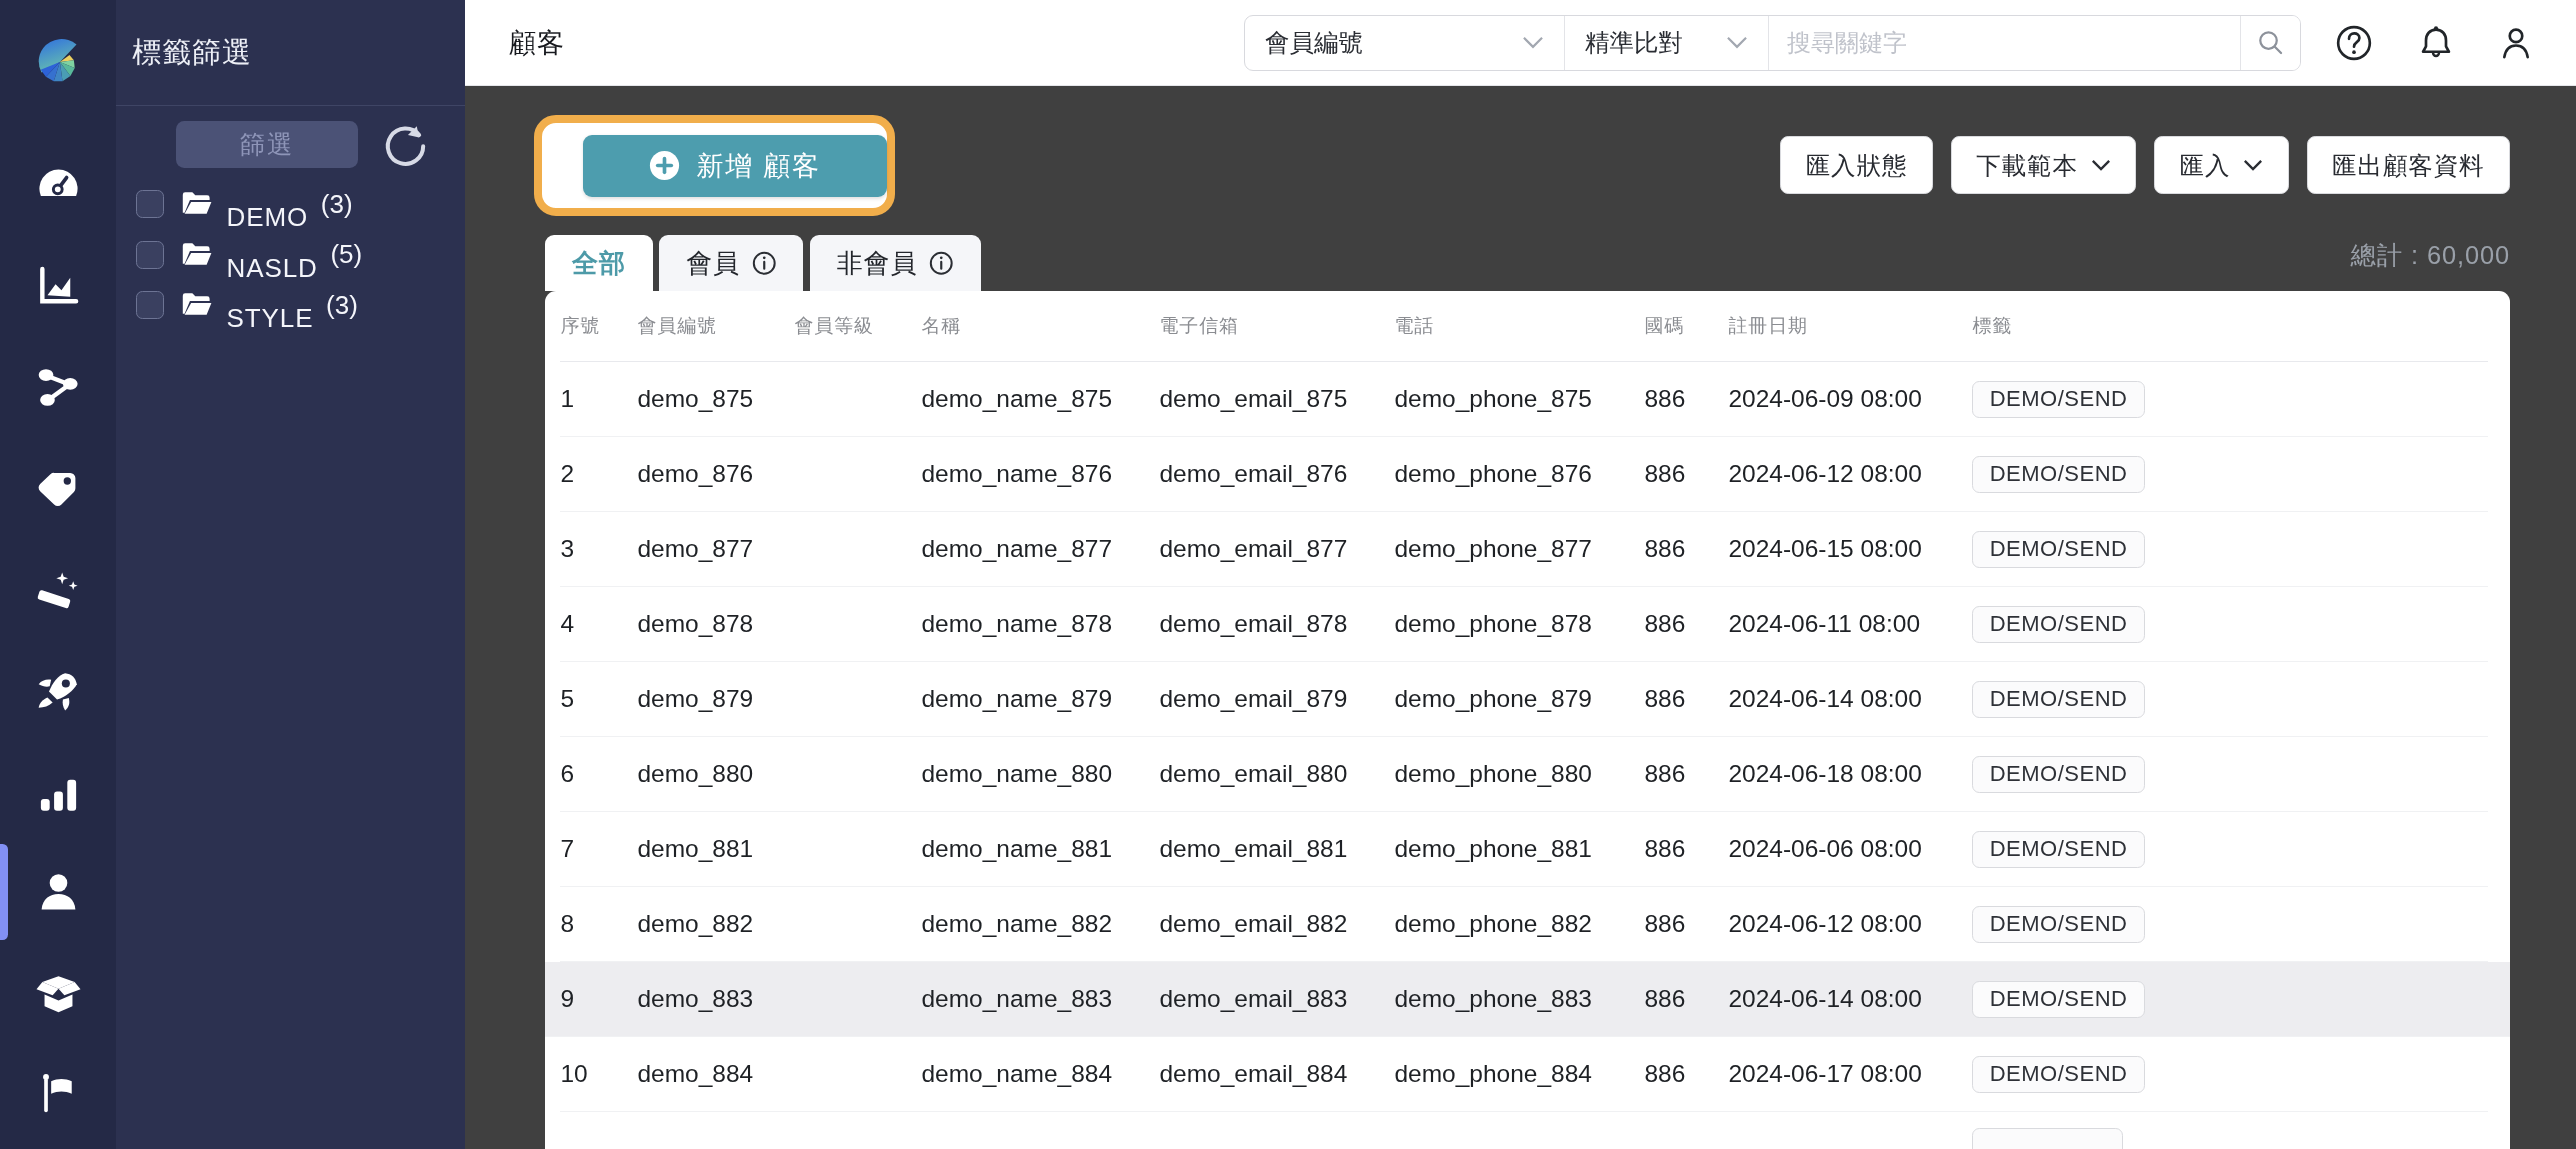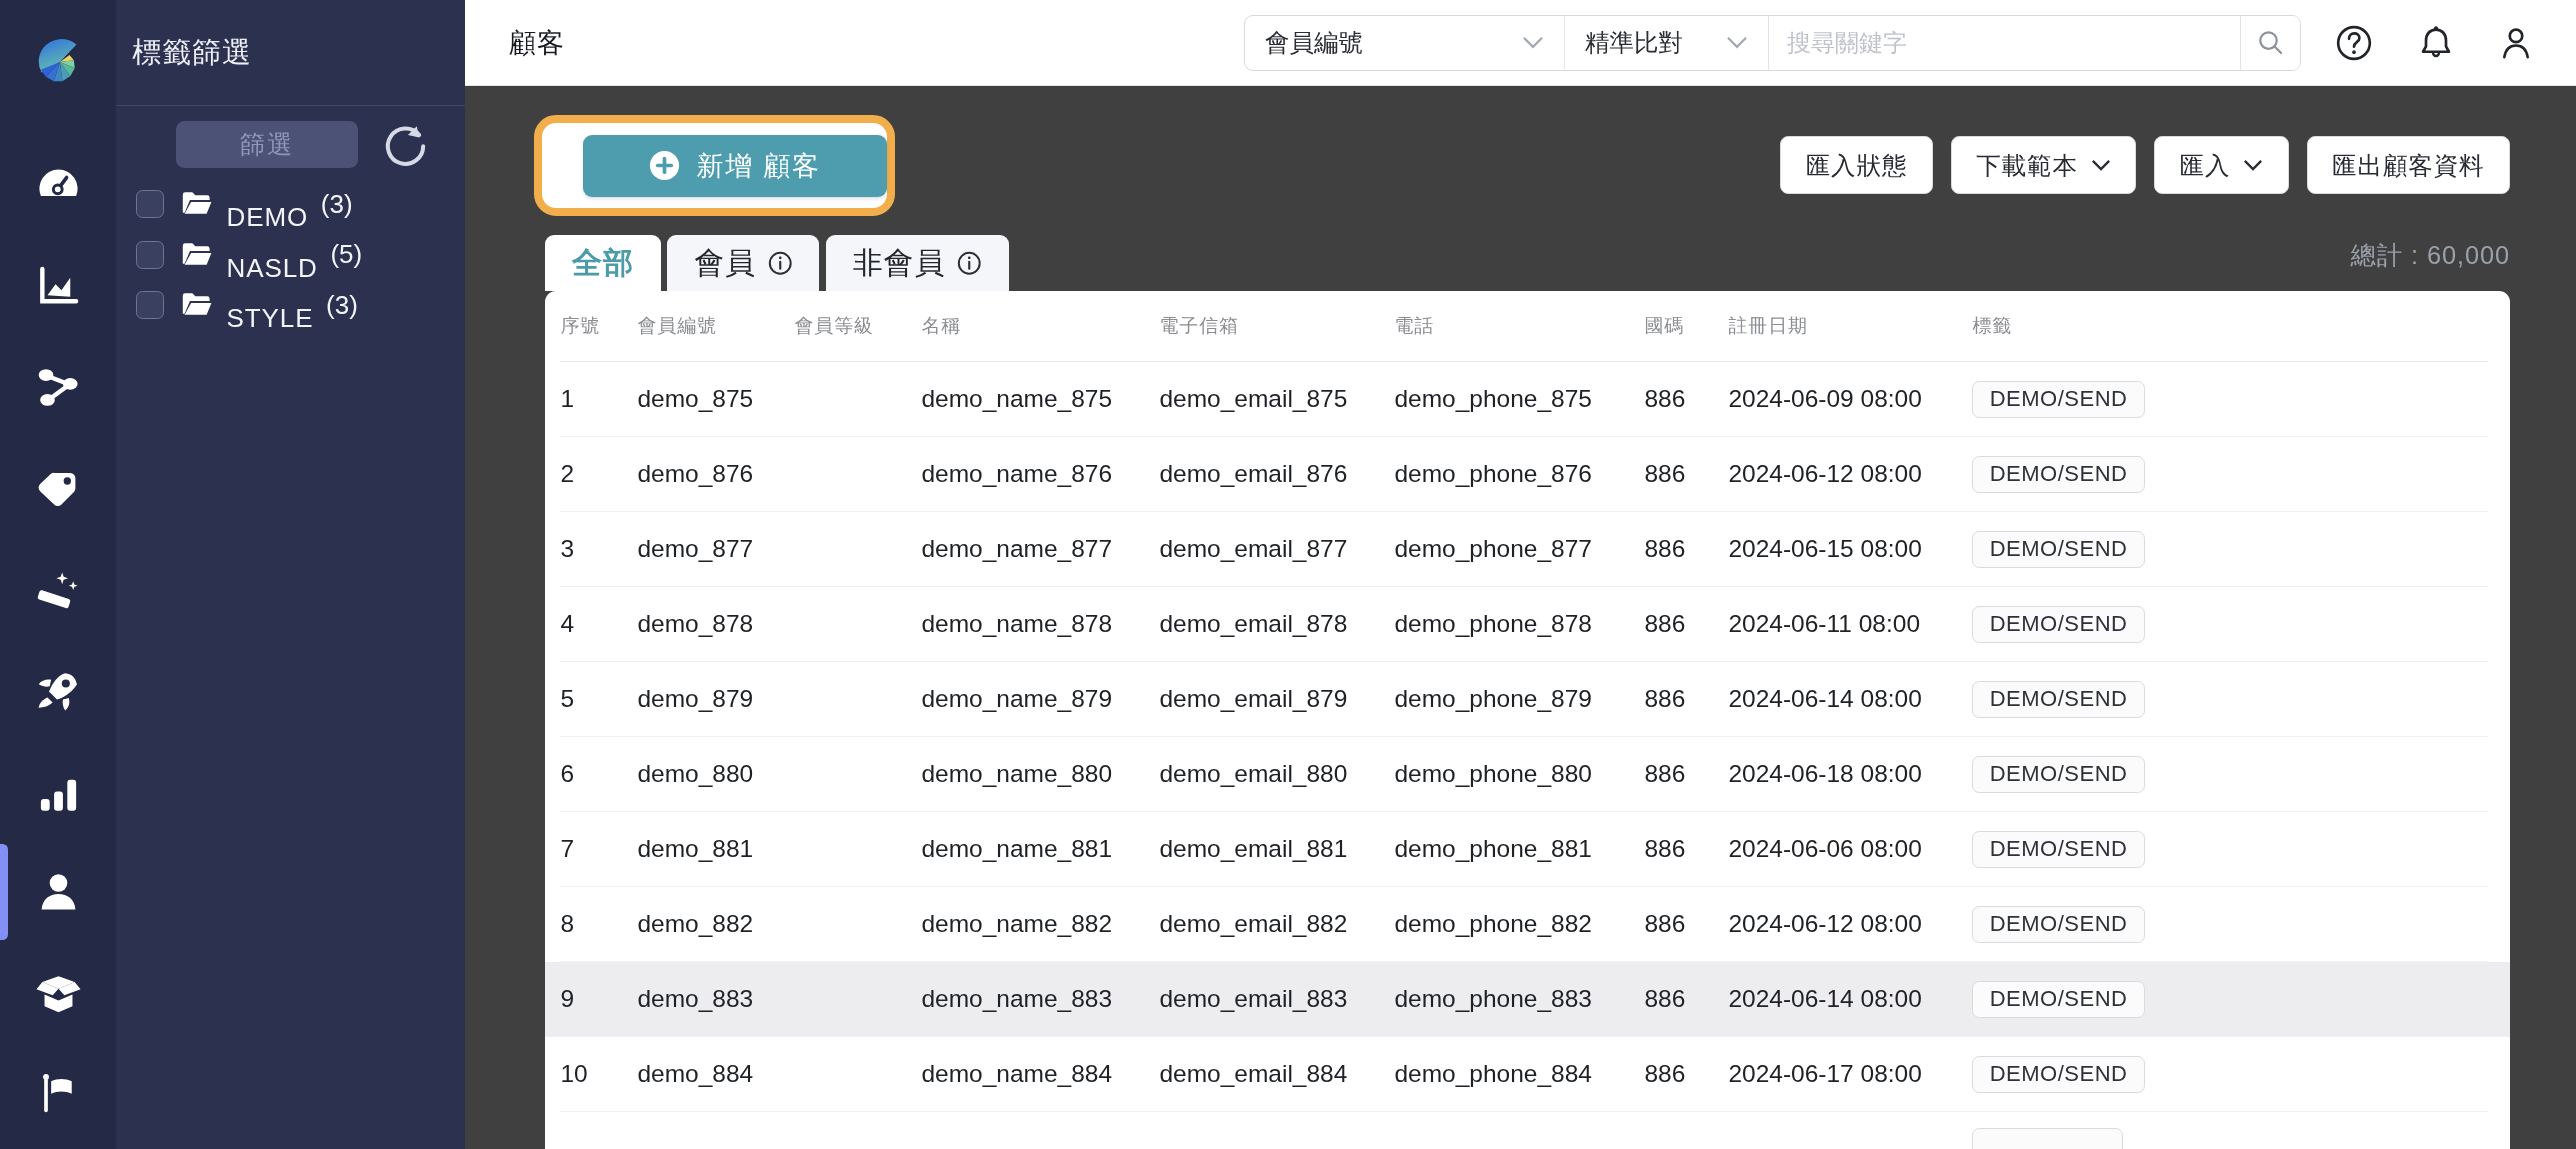--- a/index.html
+++ b/index.html
@@ -49,21 +49,21 @@
   .add-btn { width:321px; height:62px; background:#4d9dae; border:none; border-radius:9px; color:#fff; font-size:27px; letter-spacing:1.8px; display:flex; align-items:center; justify-content:center; gap:16.3px; cursor:pointer; box-shadow:0 1.8px 3.6px rgba(0,0,0,.12); font-family:inherit; }
   .add-btn svg { width:31px; height:31px; flex:none; }
 
   .actions { position:absolute; top:136px; right:66px; display:flex; gap:18px; }
   .act-btn { height:58px; background:#fff; border:0.9px solid #d9dade; border-radius:8.2px; font-size:24.5px; color:#282b31; padding:0 24.5px; display:flex; align-items:center; gap:12.7px; cursor:pointer; letter-spacing:0.9px; font-family:inherit; }
   .act-btn .chev-d { width:20px; height:11.8px; stroke:#2a2d33; stroke-width:2.6; fill:none; }
 
   .total { position:absolute; top:239px; right:66px; font-size:25.4px; color:#9aa0a9; letter-spacing:0.9px; }
 
   .tabs { position:absolute; left:545px; top:235px; display:flex; gap:6.4px; }
-  .tab { height:56px; border-radius:9px 9px 0 0; display:flex; align-items:center; justify-content:center; gap:11.8px; font-size:30px; padding:12px 27px; cursor:pointer; background:#f5f6f9; color:#23262c; letter-spacing:0.9px; }
+  .tab { height:56px; border-radius:9px 9px 0 0; display:flex; align-items:center; justify-content:center; gap:11.8px; font-size:26px; padding:12px 27px; cursor:pointer; background:#f5f6f9; color:#23262c; letter-spacing:0.9px; }
   .tab.active { background:#ffffff; color:#4d9aa8; font-weight:bold; }
   .info-ic { width:24.5px; height:24.5px; }
 
   .table-card { position:absolute; left:545px; top:291px; width:1965px; bottom:0; background:#fff; border-radius:11px 11px 0 0; overflow:hidden; padding:0 22px 0 15.4px; }
   .thead, .trow { display:grid; grid-template-columns:77px 157px 127px 238px 235px 250px 84px 244px 1fr; align-items:center; }
   .thead { height:71px; border-bottom:0.9px solid #e8e9ed; }
   .thead > div { font-size:19px; color:#8b8d92; letter-spacing:0.9px; }
   .trow { height:75px; border-bottom:0.9px solid #f0f1f3; font-size:24.5px; color:#1e2125; cursor:pointer; }
   .trow.hl { background:#ededf0; margin:0 -22px 0 -15.4px; padding:0 22px 0 15.4px; }
   .badge { display:inline-flex; align-items:center; justify-content:center; height:37px; padding:0 16.3px; border:0.9px solid #d9dade; background:#fbfbfc; border-radius:7.3px; font-size:22px; color:#2e3137; letter-spacing:0.5px; }

